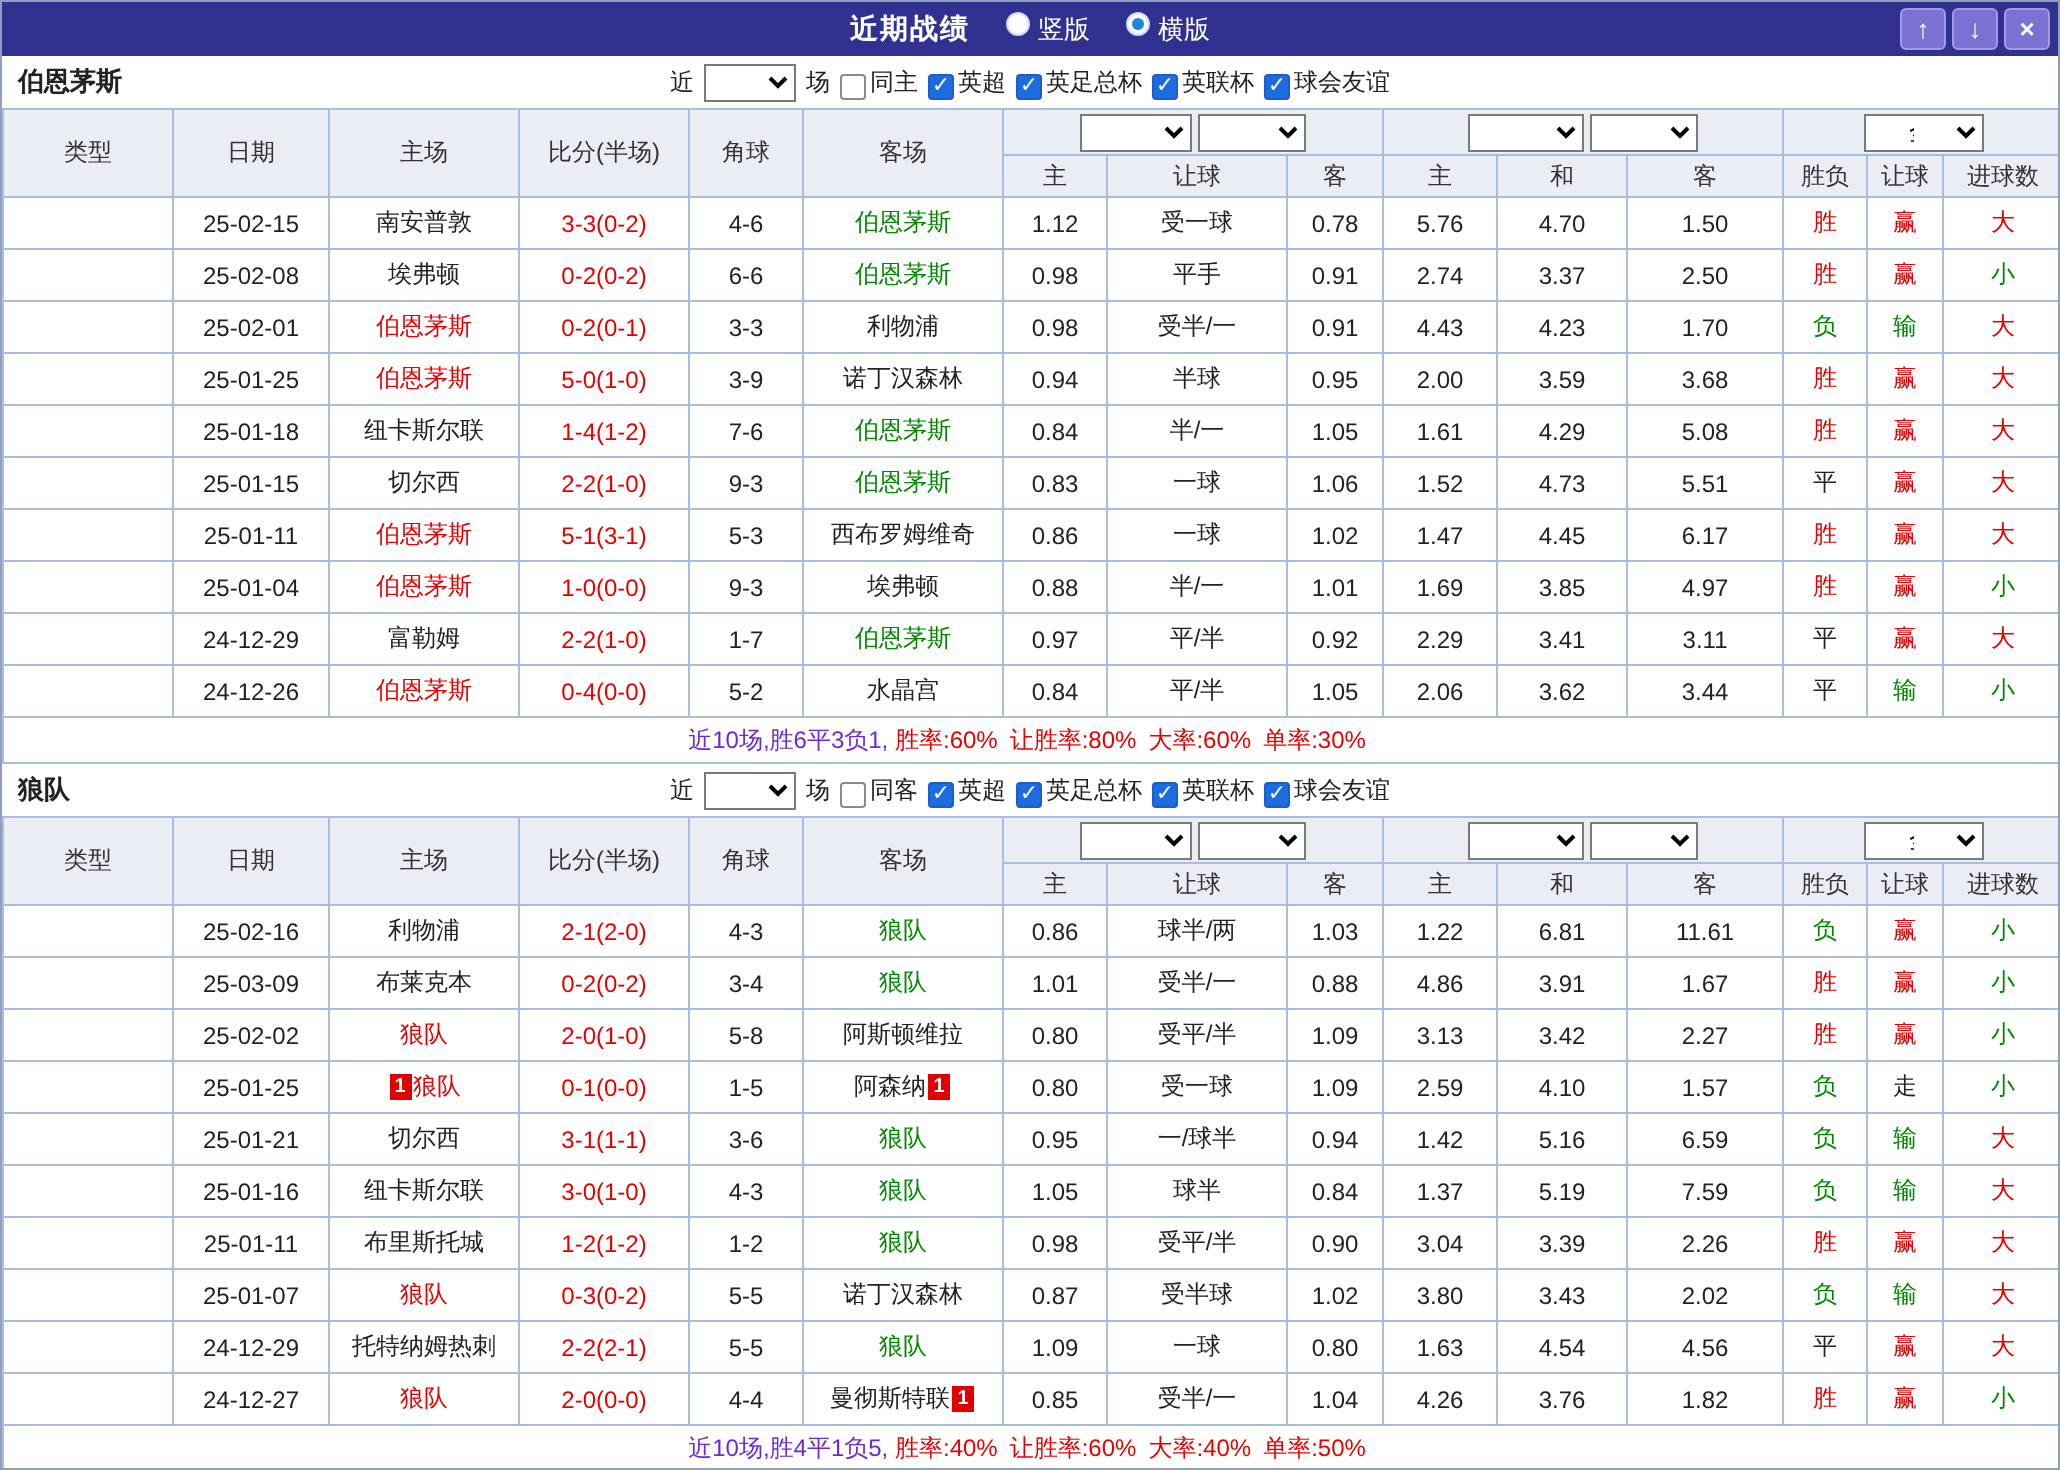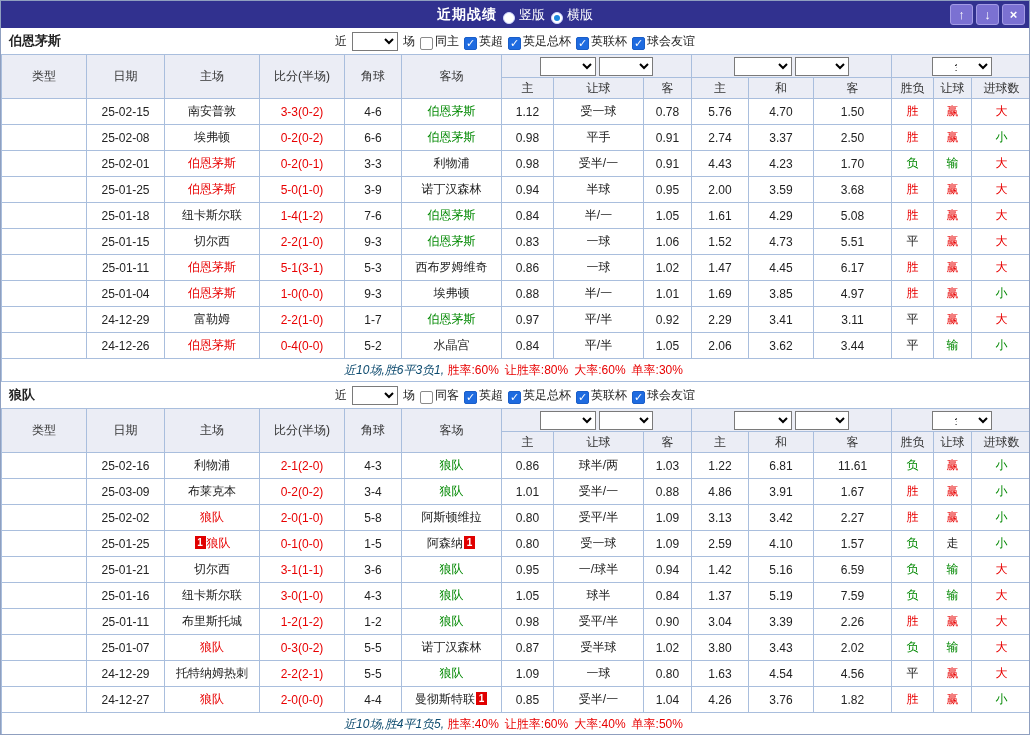--- a/index.html
+++ b/index.html
@@ -3,23 +3,23 @@
 <meta charset="utf-8">
 <style>
   * { box-sizing: border-box; }
   html,body { margin:0; padding:0; background:#fff; }
   body { font-family:"Liberation Sans","DejaVu Sans",sans-serif; }
   .app { width:1030px; height:735px; border:1px solid #8f9fbf; overflow:hidden; background:#fff; }
 
   
   .titlebar { height:27px; background:#31318f; color:#fff; position:relative;
               display:flex; align-items:center; justify-content:center; }
-  .titlebar .center { display:flex; align-items:center; gap:6px; font-size:13px; }
+  .titlebar .center { display:flex; align-items:center; gap:18px; font-size:13px; }
   .titlebar .title { font-weight:bold; font-size:14px; letter-spacing:1px; }
-  .radio-opt { display:flex; align-items:flex-end; gap:4px; cursor:pointer; }
+  .radio-opt { display:flex; align-items:flex-start; gap:4px; cursor:pointer; }
   .radio { width:12px; height:12px; border-radius:50%; background:#fff; border:1px solid #cfd6ff;
            display:inline-flex; align-items:center; justify-content:center; }
   .radio.sel::after { content:""; width:6px; height:6px; border-radius:50%; background:#1a88dd; }
   .tb-buttons { position:absolute; right:4px; top:3px; display:flex; gap:3px; }
   .tb-btn { width:23px; height:21px; background:#7b71d2; border:1px solid #a39bе5; border:1px solid #a39be5;
             border-radius:3px; color:#fff; font-size:13px; font-weight:bold; line-height:19px;
             text-align:center; cursor:pointer; padding:0; }
 
   
   .section-head { position:relative; height:26px; display:flex; align-items:center; justify-content:center;
@@ -48,21 +48,21 @@
   .grid tbody td { height:26px; background:#fff; }
   .type-cell { color:#fff; padding:0; }
   .type-red { background:#e80000; }
   .type-blue { background:#0c2fd0; }
   .c-red { color:#e80000; }
   .c-green { color:#008800; }
   .c-dark { color:#222; }
   .badge1 { display:inline-block; background:#e00000; color:#fff; font-size:10px; font-weight:bold;
             width:11px; height:13px; line-height:13px; text-align:center; vertical-align:1px; margin:0 1px; }
   .summary-row td { height:23px; background:#fff; font-size:12px; }
-  .sum-prefix { color:#0c4a6e;font-style:italic; }
+  .sum-prefix { color:#6d28d9; }
   .sum-stat { color:#e80000; margin-right:6px; }
 </style>
 </head>
 <body>
 
 <div class="app">
 
   <div class="titlebar">
     <div class="center">
       <span class="title">近期战绩</span>

